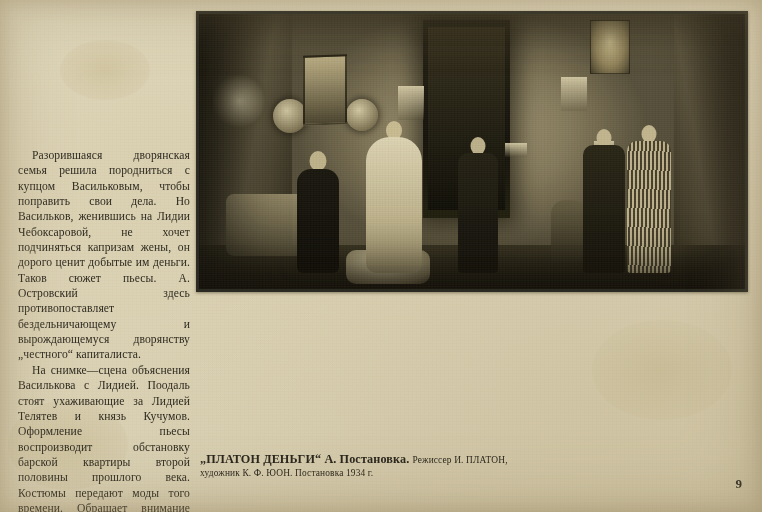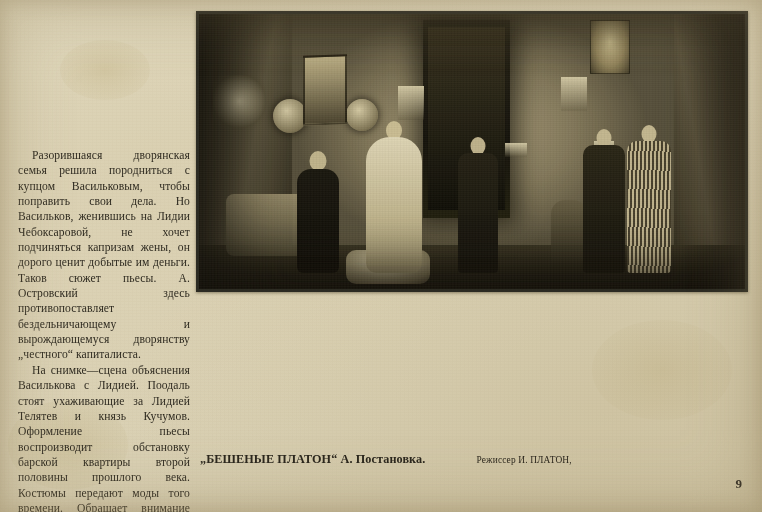--- a/index.html
+++ b/index.html
@@ -264,21 +264,20 @@
   }
   .caption-title {
     font-weight: bold;
   }
   .caption-author {
     font-weight: bold;
   }
   .caption-credit1 {
     font-size: 9.4px;
     letter-spacing: 0.15px;
-    margin-left: 48px;
   }
   .caption-line2 {
     margin-top: 1px;
     font-size: 9.4px;
     line-height: 11px;
     letter-spacing: 0.15px;
   }
   .page-number {
     position: absolute;
     right: 20px;
@@ -358,23 +357,24 @@
       </div>
 
       <div class="ph-layer ph-vignette"></div>
       <div class="ph-layer ph-sepia"></div>
       <div class="ph-layer ph-noise"></div>
     </div>
   </div>
 
   <div class="caption">
     <div class="caption-line1">
-      <span class="caption-title">„БЕШЕНЫЕ ПЛАТОН“</span>
+      <span class="caption-title">„ПЛАТОН ДЕНЬГИ“</span>
       <span class="caption-author">А. Постановка.</span>
       <span class="caption-credit1">Режиссер И. ПЛАТОН,</span>
     </div>
+    <div class="caption-line2">художник К. Ф. ЮОН. Постановка 1934 г.</div>
   </div>
 
   <div class="page-number">9</div>
 
   <div class="grain"></div>
   <div class="edge-shade"></div>
 </div>
 
 </body></html>

